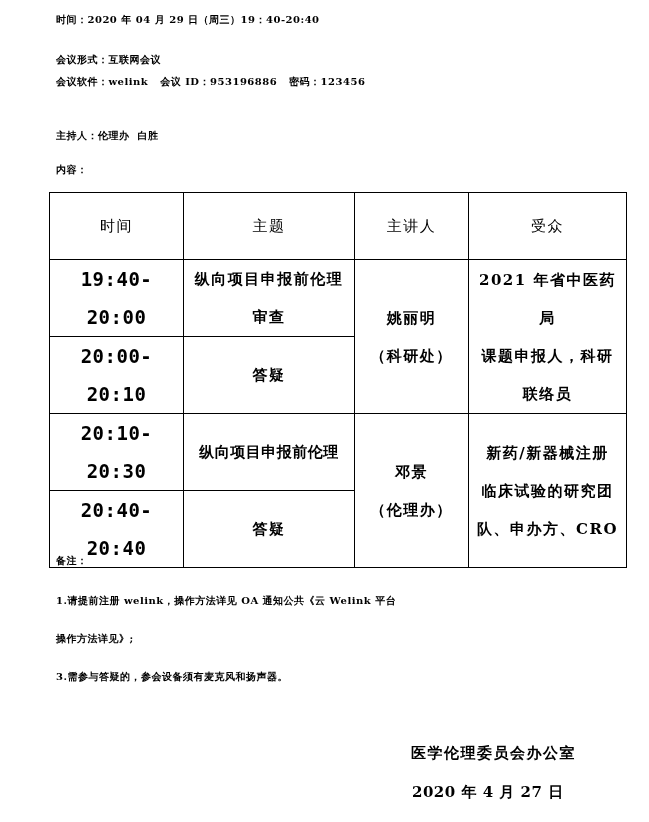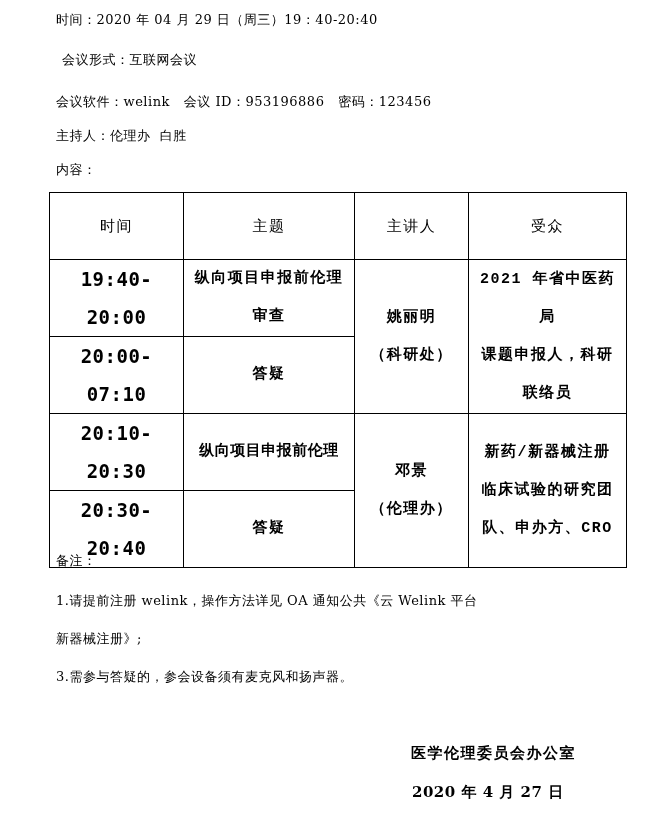--- a/index.html
+++ b/index.html
@@ -4,52 +4,52 @@
 <style>
   html, body { margin: 0; padding: 0; background: #ffffff; }
   body {
     width: 649px; height: 822px; position: relative; overflow: hidden;
     font-family: "DejaVu Serif", "Liberation Serif", serif;
     color: #000000;
     font-size: 15px;
   }
   .line {
     position: absolute; left: 56px; white-space: pre;
-    font-size: 13px; line-height: 20px; font-weight: normal;
+    font-size: 10px; line-height: 20px; font-weight: bold;
     letter-spacing: 0.5px;
   }
   .schedule {
     position: absolute; left: 49px; top: 192px;
     width: 577px; height: 348px;
     border-collapse: collapse;
     table-layout: fixed;
   }
   .schedule td, .schedule th {
     border: 1.5px solid #000;
     text-align: center; vertical-align: middle;
     font-size: 15px; line-height: 38px;
     padding: 0 4px;
     letter-spacing: 1.5px;
   }
   .schedule th { font-weight: normal; }
-  .schedule td { font-weight: bold; font-family: Liberation Mono, monospace; }
+  .schedule td { font-weight: bold; }
   .schedule td.time { font-family: "DejaVu Sans Mono", "Liberation Mono", monospace; letter-spacing: 0.5px; font-size: 19px; }
   .schedule .pre { white-space: pre-line; }
   .notes-title { top: 551px; }
   .note1a { top: 591px; }
   .note1b { top: 629px; }
   .note2 { top: 667px; }
   .sign { position: absolute; font-size: 15px; line-height: 20px; font-weight: bold; letter-spacing: 1.5px; white-space: pre; }
 </style>
 </head>
 <body>
 
 <div class="line" style="top:10px;">时间：2020 年 04 月 29 日（周三）19：40-20:40</div>
-<div class="line" style="top:50px;margin-left:6px;">会议形式：互联网会议</div>
-<div class="line" style="top:92px;">会议软件：welink   会议 ID：953196886   密码：123456</div>
+<div class="line" style="top:50px;">会议形式：互联网会议</div>
+<div class="line" style="top:72px;">会议软件：welink   会议 ID：953196886   密码：123456</div>
 <div class="line" style="top:126px;">主持人：伦理办  白胜</div>
 <div class="line" style="top:160px;">内容：</div>
 
 <table class="schedule">
   <colgroup>
     <col style="width:134px">
     <col style="width:171px">
     <col style="width:114px">
     <col style="width:158px">
   </colgroup>
@@ -66,40 +66,40 @@
 审查</td>
     <td rowspan="2">
       <div>姚丽明</div>
       <div>（科研处）</div>
     </td>
     <td rowspan="2" class="pre">2021 年省中医药局
 课题申报人，科研
 联络员</td>
   </tr>
   <tr style="height:67px;">
-    <td class="time">20:00-07:10</td>
+    <td class="time">20:00-20:10</td>
     <td>答疑</td>
   </tr>
   <tr style="height:66px;">
     <td class="time">20:10-20:30</td>
     <td style="letter-spacing:0.5px;">纵向项目申报前伦理</td>
     <td rowspan="2">
       <div>邓景</div>
       <div>（伦理办）</div>
     </td>
     <td rowspan="2" class="pre">新药/新器械注册
 临床试验的研究团
 队、申办方、CRO</td>
   </tr>
   <tr style="height:70px;">
-    <td class="time">20:30-20:40</td>
+    <td class="time">20:40-20:40</td>
     <td>答疑</td>
   </tr>
 </tbody>
   </table>
 
 <div class="line notes-title" style="left:56px;">备注：</div>
 <div class="line note1a" style="left:56px;">1.请提前注册 welink，操作方法详见 OA 通知公共《云 Welink 平台</div>
-<div class="line note1b" style="left:56px;">新器械注册》;</div>
+<div class="line note1b" style="left:56px;">操作方法详见》;</div>
 <div class="line note2" style="left:56px;">3.需参与答疑的，参会设备须有麦克风和扬声器。</div>
 
 <div class="sign" style="left:411px; top:743px;">医学伦理委员会办公室</div>
 <div class="sign" style="left:412px; top:782px; letter-spacing:0.5px;">2020 年 4 月 27 日</div>
 
 </body></html>

